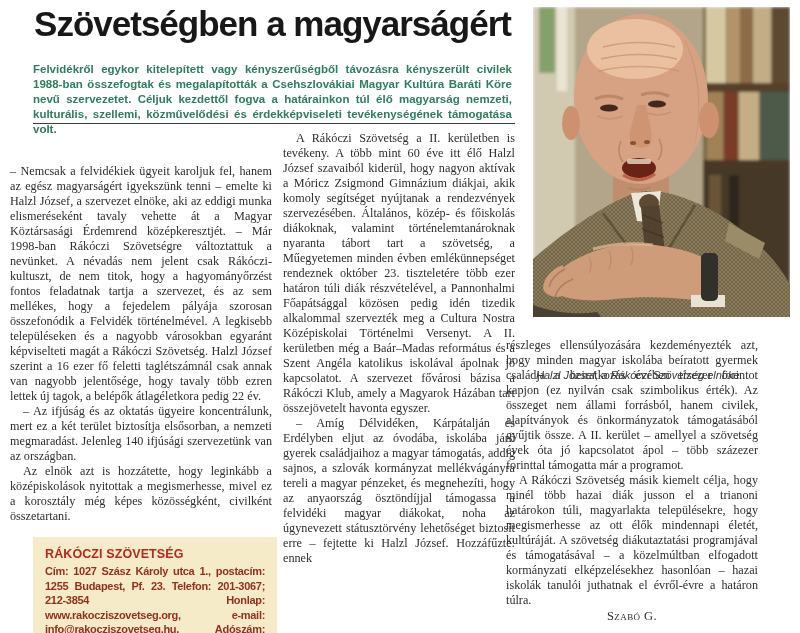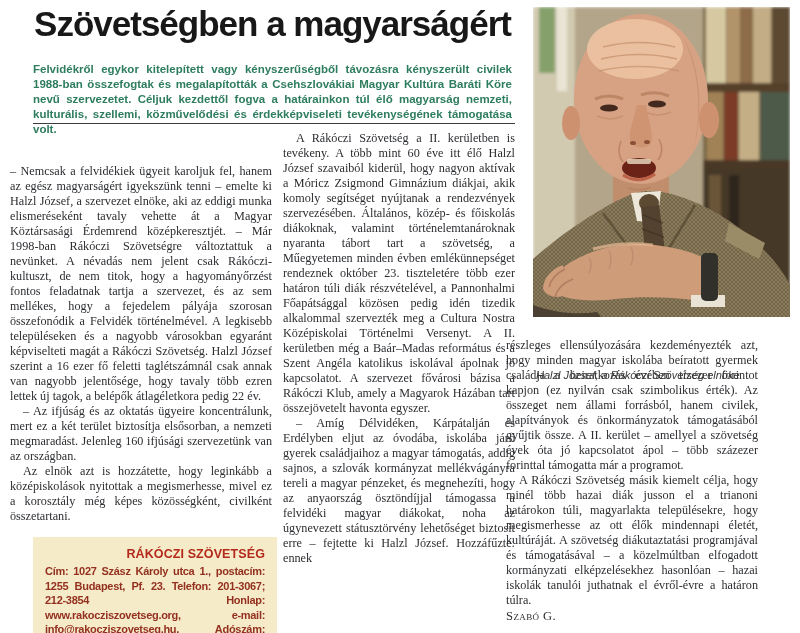--- a/index.html
+++ b/index.html
@@ -21,39 +21,39 @@
   }
   .rule{position:absolute;left:33px;top:123px;width:482px;height:1px;background:#3c3c3c;}
   
   .col{position:absolute;color:#2b2d30;}
   .col p{margin:0;font-size:12.2px;line-height:15px;text-align:justify;}
   .col p.ind{text-indent:13px;}
   .col1{left:10px;top:136px;width:262px;margin-top:28px;}
   .col2{left:283px;top:131px;width:232px;}
   .col3{left:506px;top:338px;width:252px;}
   .byline{
-    margin-top:1px;text-align:left;font-size:12.6px;line-height:15px;
+    margin-top:1px;text-align:center;font-size:12.6px;line-height:15px;
     font-variant:small-caps;letter-spacing:.4px;color:#2b2d30;
   }
   
   .photo{position:absolute;left:533px;top:7px;width:257px;height:310px;margin:0;padding:0;overflow:hidden;}
   .photo svg{display:block;}
   .caption{
     position:absolute;left:536px;top:329px;width:254px;
     font-family:"Liberation Sans",sans-serif;font-style:italic;
     font-size:11px;line-height:13px;color:#3a3a3a;margin-top:40px;
   }
   
   .infobox{
     position:absolute;left:33px;top:537px;width:244px;min-height:88px;
     box-sizing:border-box;background:#f6ebc9;padding:10px 12px 9px 12px;
   }
   .infobox h2{
     margin:0 0 3px 0;font-family:"Liberation Sans",sans-serif;font-weight:700;
-    font-size:12.5px;line-height:14px;color:#b3291b;letter-spacing:.1px;text-align:right;
+    font-size:12.5px;line-height:14px;color:#b3291b;letter-spacing:.1px;
   }
   .infobox p{
     margin:0;font-family:"Liberation Sans",sans-serif;font-weight:700;
     font-size:11px;line-height:14.6px;letter-spacing:-0.3px;
     text-align:justify;color:#93301f;
   }
 </style>
 </head>
 <body>
 
@@ -61,21 +61,21 @@
 
   <header class="header">
     <h1 class="title">Szövetségben a magyarságért</h1>
     <p class="lead">Felvidékről egykor kitelepített vagy kényszerűségből távozásra kényszerült civilek 1988-ban összefogtak és megalapították a Csehszlovákiai Magyar Kultúra Baráti Köre nevű szervezetet. Céljuk kezdettől fogva a határainkon túl élő magyarság nemzeti, kulturális, szellemi, közművelődési és érdekképviseleti tevékenységének támogatása volt.</p>
   </header>
 
   <div class="rule"></div>
 
   <div class="col col1">
     <p>– Nemcsak a felvidékiek ügyeit karoljuk fel, hanem az egész magyarságért igyekszünk tenni – emelte ki Halzl József, a szervezet elnöke, aki az eddigi munka elismeréseként tavaly vehette át a Magyar Köztársasági Érdemrend középkeresztjét. – Már 1998-ban Rákóczi Szövetségre változtattuk a nevünket. A névadás nem jelent csak Rákóczi-kultuszt, de nem titok, hogy a hagyományőrzést fontos feladatnak tartja a szervezet, és az sem mellékes, hogy a fejedelem pályája szorosan összefonódik a Felvidék történelmével. A legkisebb településeken és a nagyobb városokban egyaránt képviselteti magát a Rákóczi Szövetség. Halzl József szerint a 16 ezer fő feletti taglétszámnál csak annak van nagyobb jelentősége, hogy tavaly több ezren lettek új tagok, a belépők átlagéletkora pedig 22 év.</p>
-    <p class="ind">– Az ifjúság és az oktatás ügyeire koncentrálunk, mert ez a két terület biztosítja elsősorban, a nemzeti megmaradást. Jelenleg 160 ifjúsági szervezetünk van az országban.</p>
+    <p class="ind">– Az ifjúság és az oktatás ügyeire koncentrálunk, mert ez a két terület biztosítja elsősorban, a nemzeti megmaradást. Jelenleg 140 ifjúsági szervezetünk van az országban.</p>
     <p class="ind">Az elnök azt is hozzátette, hogy leginkább a középiskolások nyitottak a megismerhesse, mivel ez a korosztály még képes közösségként, civilként összetartani.</p>
   </div>
 
   <div class="col col2">
     <p class="ind">A Rákóczi Szövetség a II. kerületben is tevékeny. A több mint 60 éve itt élő Halzl József szavaiból kiderül, hogy nagyon aktívak a Móricz Zsigmond Gimnázium diákjai, akik komoly segítséget nyújtanak a rendezvények szervezésében. Általános, közép- és főiskolás diákoknak, valamint történelemtanároknak nyaranta tábort tart a szövetség, a Műegyetemen minden évben emlékünnepséget rendeznek október 23. tiszteletére több ezer határon túli diák részvételével, a Pannonhalmi Főapátsággal közösen pedig idén tizedik alkalommal szervezték meg a Cultura Nostra Középiskolai Történelmi Versenyt. A II. kerületben még a Baár–Madas református és a Szent Angéla katolikus iskolával ápolnak jó kapcsolatot. A szervezet fővárosi bázisa a Rákóczi Klub, amely a Magyarok Házában tart összejövetelt havonta egyszer.</p>
     <p class="ind">– Amíg Délvidéken, Kárpátalján és Erdélyben eljut az óvodába, iskolába járó gyerek családjaihoz a magyar támogatás, addig sajnos, a szlovák kormányzat mellékvágányra tereli a magyar pénzeket, és megnehezíti, hogy az anyaország ösztöndíjjal támogassa a felvidéki magyar diákokat, noha az úgynevezett státusztörvény lehetőséget biztosít erre – fejtette ki Halzl József. Hozzáfűzte: ennek</p>
   </div>
 
   <div class="col col3">
     <p>részleges ellensúlyozására kezdeményezték azt, hogy minden magyar iskolába beíratott gyermek családja a beiratkozás évében tízezer forintot kapjon (ez nyilván csak szimbolikus érték). Az összeget nem állami forrásból, hanem civilek, alapítványok és önkormányzatok támogatásából gyűjtik össze. A II. kerület – amellyel a szövetség évek óta jó kapcsolatot ápol – több százezer forinttal támogatta már a programot.</p>

